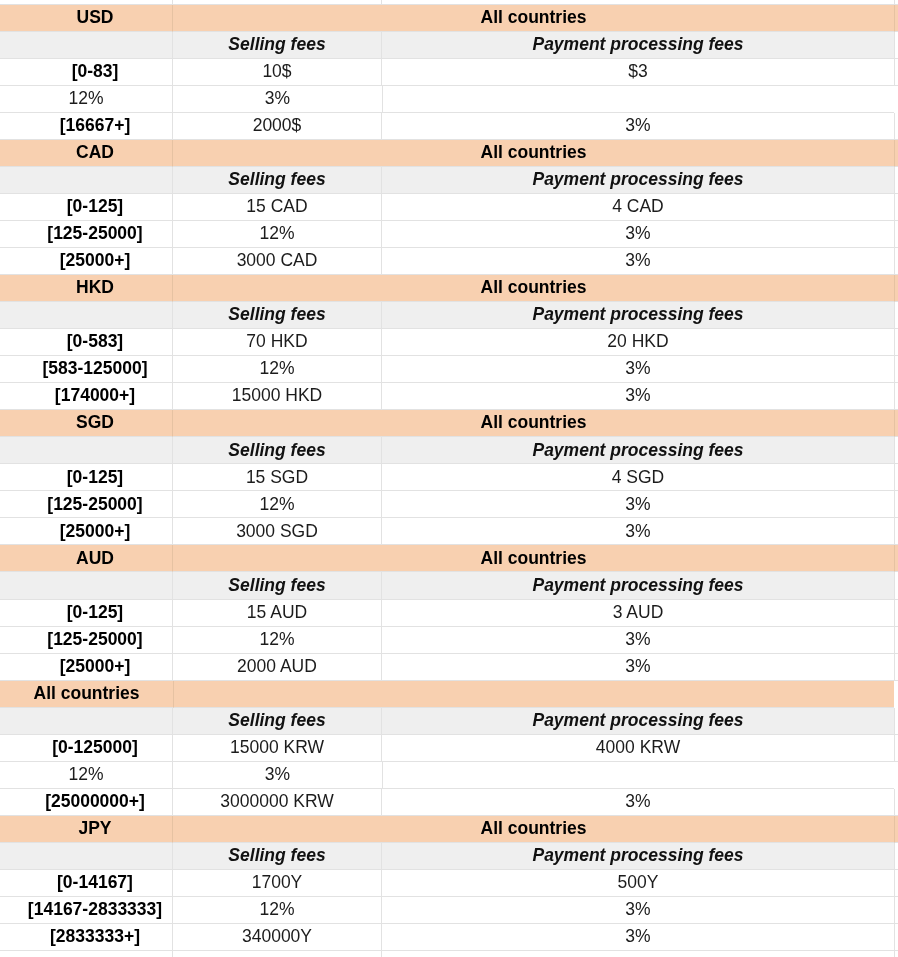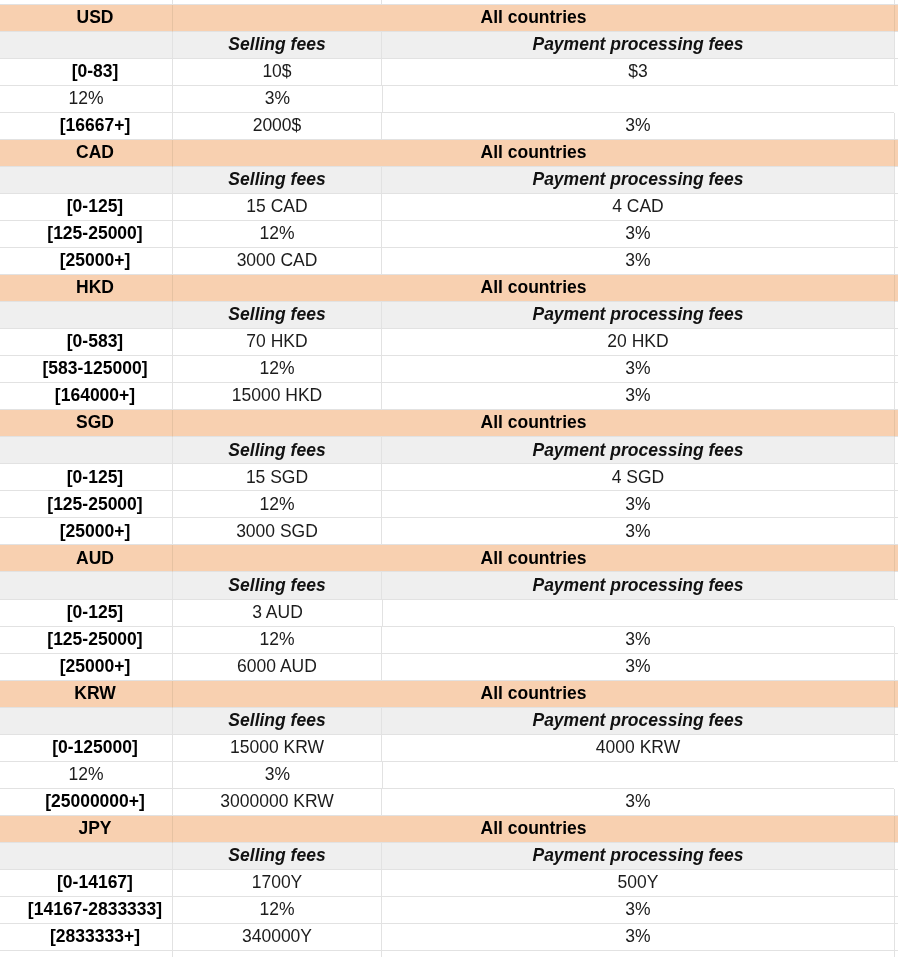--- a/index.html
+++ b/index.html
@@ -158,21 +158,21 @@
     </div>
 
     <div class="row">
       <div class="cell c1 bold">[583-125000]</div>
       <div class="cell c2">12%</div>
       <div class="cell">3%</div>
       <div class="cell c4"></div>
     </div>
 
     <div class="row">
-      <div class="cell c1 bold">[164000+]</div>
+      <div class="cell c1 bold">[174000+]</div>
       <div class="cell c2">15000 HKD</div>
       <div class="cell">3%</div>
       <div class="cell c4"></div>
     </div>
 
   </div>
 
   <div class="block">
 
     <div class="row merged">
@@ -221,44 +221,44 @@
 
     <div class="row">
       <div class="cell c1 gray"></div>
       <div class="cell c2 gray subhead">Selling fees</div>
       <div class="cell gray subhead">Payment processing fees</div>
       <div class="cell c4"></div>
     </div>
 
     <div class="row">
       <div class="cell c1 bold">[0-125]</div>
+      <div class="cell c2">15 AUD</div>
       <div class="cell">3 AUD</div>
       <div class="cell c4"></div>
     </div>
 
     <div class="row">
       <div class="cell c1 bold">[125-25000]</div>
       <div class="cell c2">12%</div>
       <div class="cell">3%</div>
       <div class="cell c4"></div>
     </div>
 
     <div class="row">
       <div class="cell c1 bold">[25000+]</div>
-      <div class="cell c2">6000 AUD</div>
-      <div class="cell">3%</div>
-      <div class="cell c4"></div>
-    </div>
-
-  </div>
-
-  <div class="block">
-
-    <div class="row merged">
-      <div class="cell c1 peach bold">KRW</div>
+      <div class="cell c2">2000 AUD</div>
+      <div class="cell">3%</div>
+      <div class="cell c4"></div>
+    </div>
+
+  </div>
+
+  <div class="block">
+
+    <div class="row merged">
       <div class="cell peach bold">All countries</div>
       <div class="cell c4 peach"></div>
     </div>
 
     <div class="row">
       <div class="cell c1 gray"></div>
       <div class="cell c2 gray subhead">Selling fees</div>
       <div class="cell gray subhead">Payment processing fees</div>
       <div class="cell c4"></div>
     </div>

